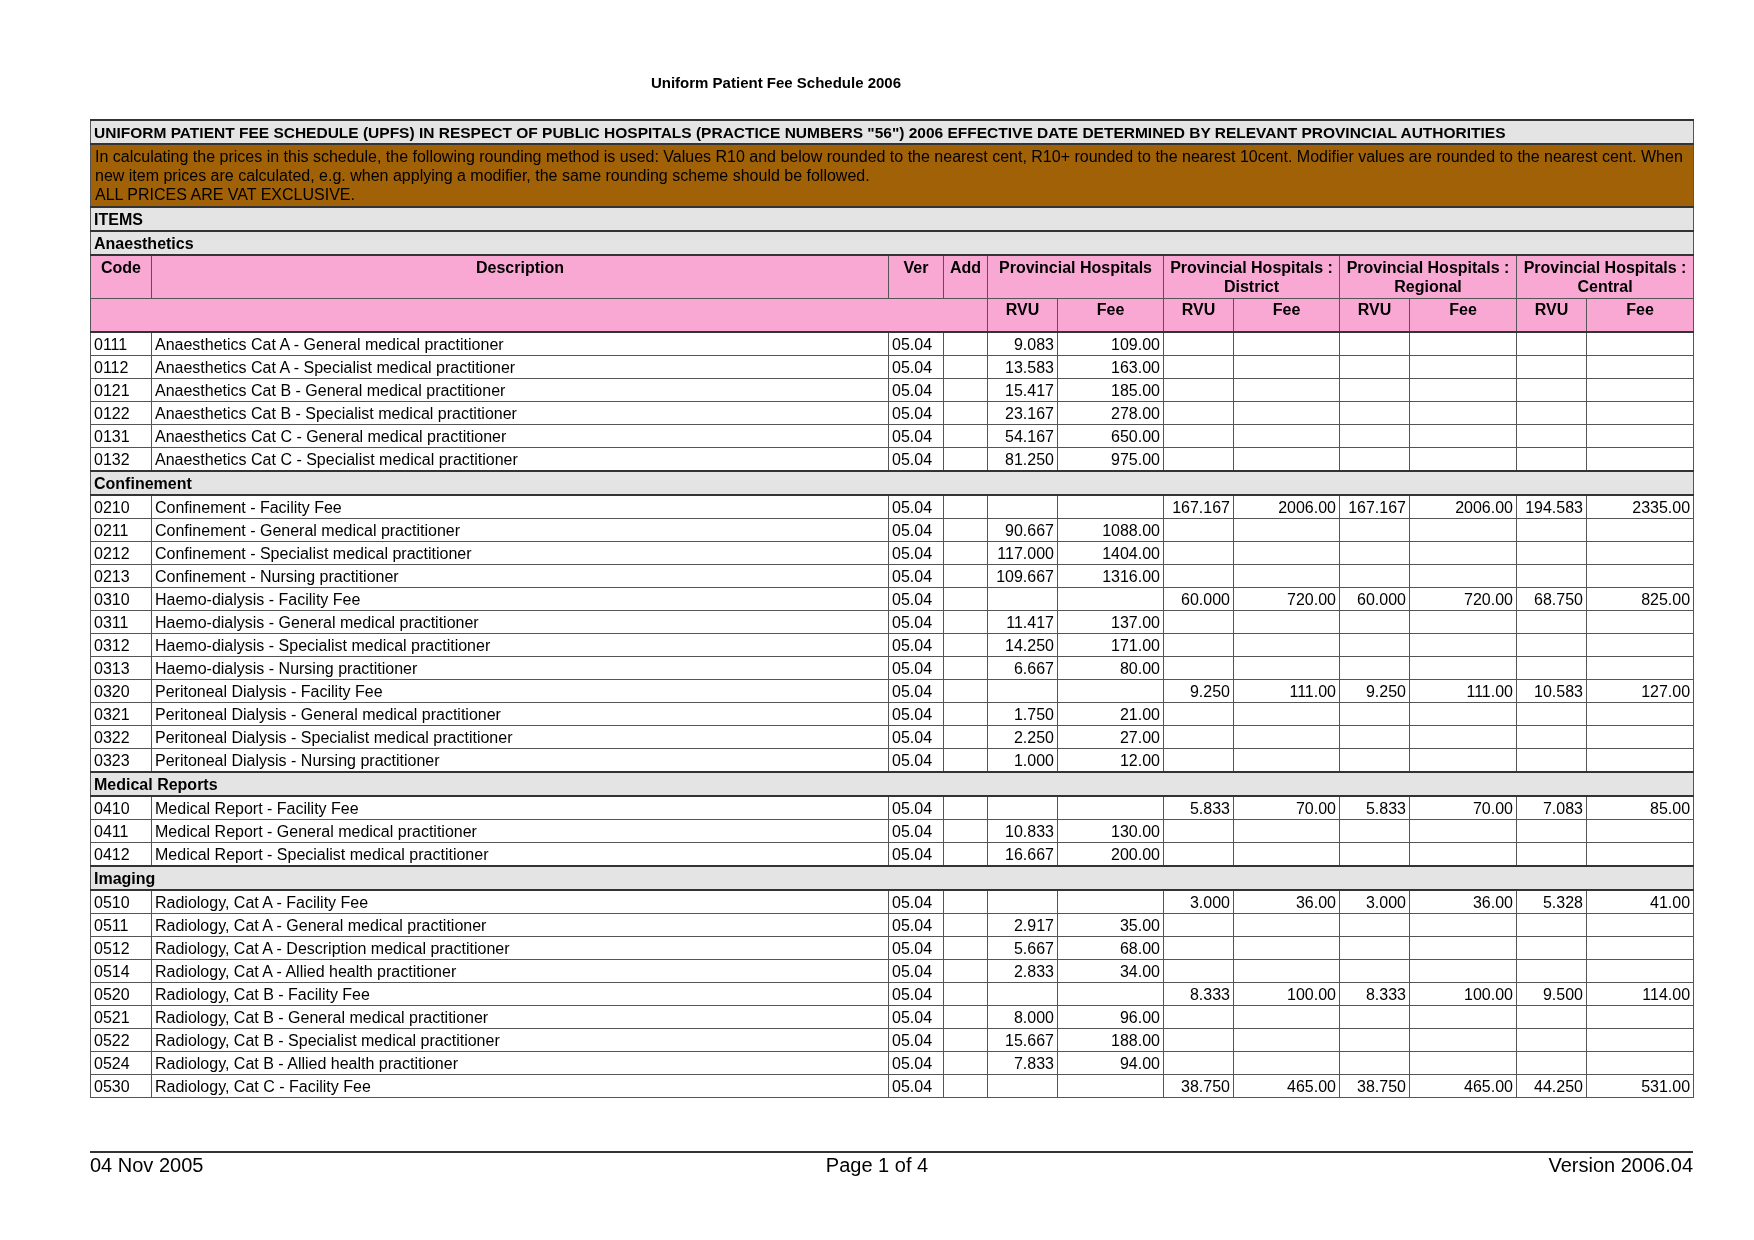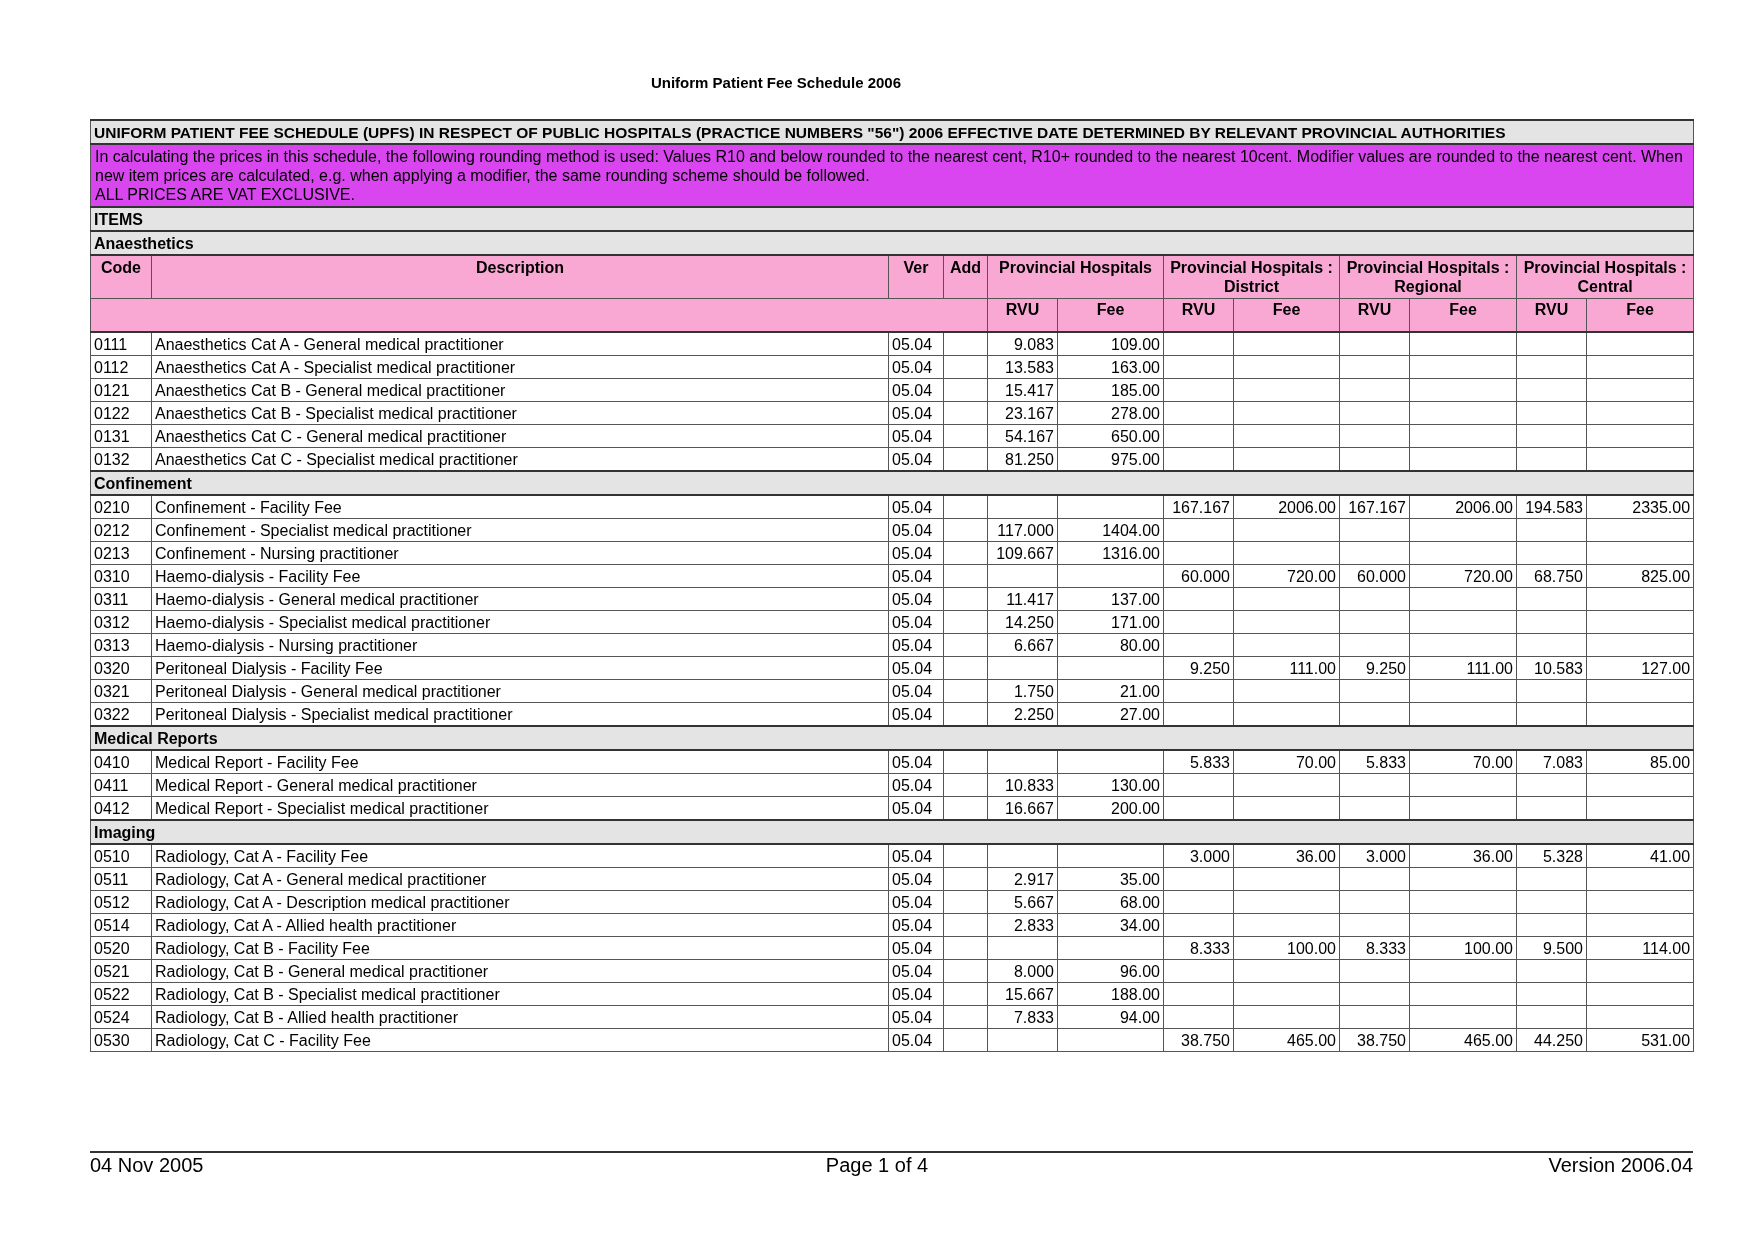--- a/index.html
+++ b/index.html
@@ -5,21 +5,21 @@
   html, body { margin: 0; padding: 0; background: #ffffff; }
   body { width: 1754px; height: 1240px; position: relative; overflow: hidden;
          font-family: "Liberation Sans", "DejaVu Sans", sans-serif; color: #000; }
   .doc-title { position: absolute; top: 74px; left: 0; width: 1552px; text-align: center;
                font-size: 15px; font-weight: bold; }
   .sheet { position: absolute; left: 90px; top: 119px; width: 1603px; }
   table { border-collapse: collapse; width: 1603px; table-layout: fixed; font-size: 16px; }
   td, th { border: 1px solid #555; padding: 0 3px; height: 22px; line-height: 21px; white-space: nowrap; overflow: hidden; }
   .band { background: #e4e4e4; font-weight: bold; border-top: 2px solid #333; border-bottom: 2px solid #333; }
   .band-title { font-size: 15.5px; }
-  .intro { background: #d946ef; white-space: normal; line-height: 19px; height: auto; padding: 2px 4px; font-size: 16px; }
+  .intro { background: #a16207; white-space: normal; line-height: 19px; height: auto; padding: 2px 4px; font-size: 16px; }
   th { background: #f9a8d4; font-weight: bold; font-size: 16px; vertical-align: top; text-align: center; }
   th.head2 { white-space: normal; line-height: 19px; padding-top: 2px; }
   .sub th { height: 32px; line-height: 22px; border-bottom: 2px solid #333; }
   .num { text-align: right; }
   .code { text-align: left; }
   .footer-line { position: absolute; left: 90px; top: 1151px; width: 1603px; height: 0; border-top: 2px solid #333; }
   .footer { position: absolute; top: 1154px; font-size: 20px; }
   .f-left { left: 90px; }
   .f-center { left: 0; width: 1754px; text-align: center; }
   .f-right { right: 61px; }
@@ -177,20 +177,34 @@
           <td class="num"></td>
           <td class="num"></td>
           <td class="num">167.167</td>
           <td class="num">2006.00</td>
           <td class="num">167.167</td>
           <td class="num">2006.00</td>
           <td class="num">194.583</td>
           <td class="num">2335.00</td>
         </tr>
         <tr>
+          <td class="code">0211</td>
+          <td>Confinement - General medical practitioner</td>
+          <td>05.04</td>
+          <td></td>
+          <td class="num">90.667</td>
+          <td class="num">1088.00</td>
+          <td class="num"></td>
+          <td class="num"></td>
+          <td class="num"></td>
+          <td class="num"></td>
+          <td class="num"></td>
+          <td class="num"></td>
+        </tr>
+        <tr>
           <td class="code">0212</td>
           <td>Confinement - Specialist medical practitioner</td>
           <td>05.04</td>
           <td></td>
           <td class="num">117.000</td>
           <td class="num">1404.00</td>
           <td class="num"></td>
           <td class="num"></td>
           <td class="num"></td>
           <td class="num"></td>
@@ -295,20 +309,34 @@
           <td class="num"></td>
           <td class="num"></td>
         </tr>
         <tr>
           <td class="code">0322</td>
           <td>Peritoneal Dialysis - Specialist medical practitioner</td>
           <td>05.04</td>
           <td></td>
           <td class="num">2.250</td>
           <td class="num">27.00</td>
+          <td class="num"></td>
+          <td class="num"></td>
+          <td class="num"></td>
+          <td class="num"></td>
+          <td class="num"></td>
+          <td class="num"></td>
+        </tr>
+        <tr>
+          <td class="code">0323</td>
+          <td>Peritoneal Dialysis - Nursing practitioner</td>
+          <td>05.04</td>
+          <td></td>
+          <td class="num">1.000</td>
+          <td class="num">12.00</td>
           <td class="num"></td>
           <td class="num"></td>
           <td class="num"></td>
           <td class="num"></td>
           <td class="num"></td>
           <td class="num"></td>
         </tr>
         <tr>
           <td colspan="12" class="band">Medical Reports</td>
         </tr>

